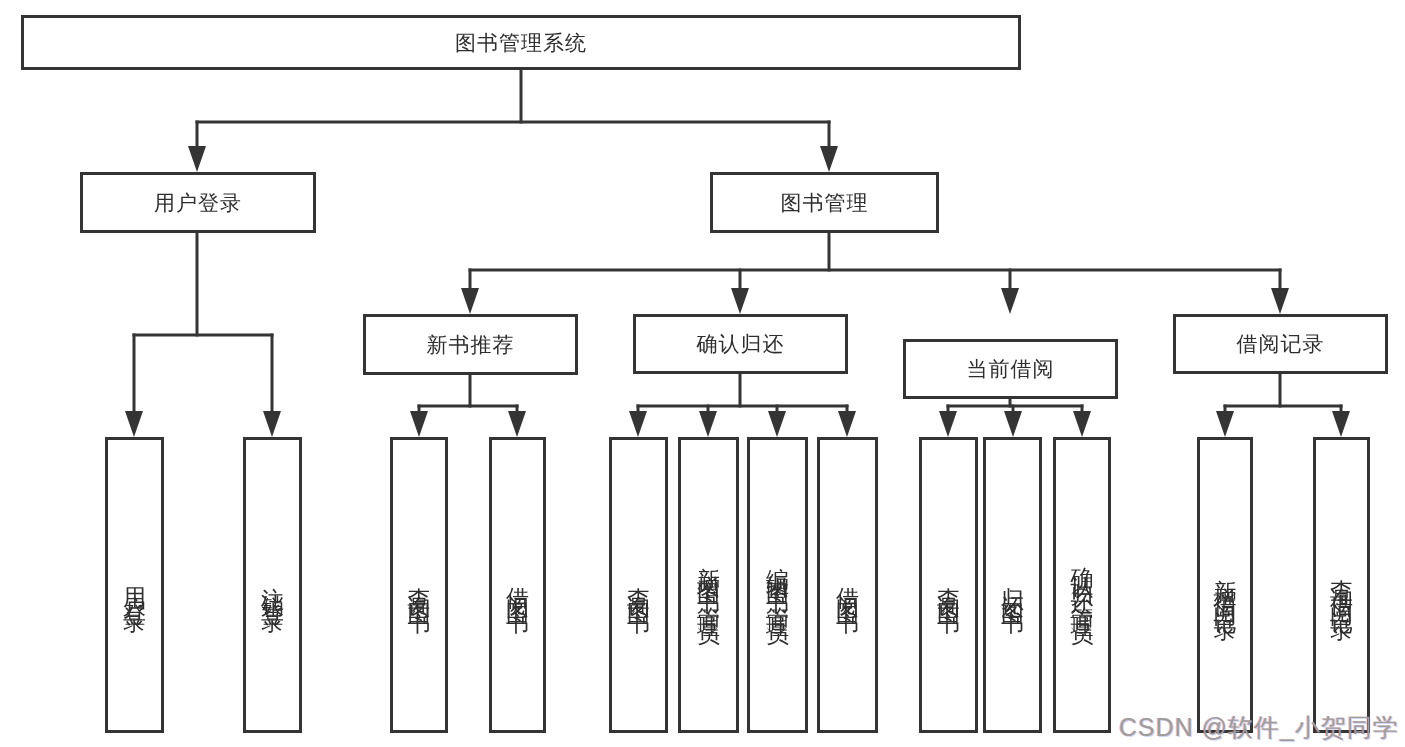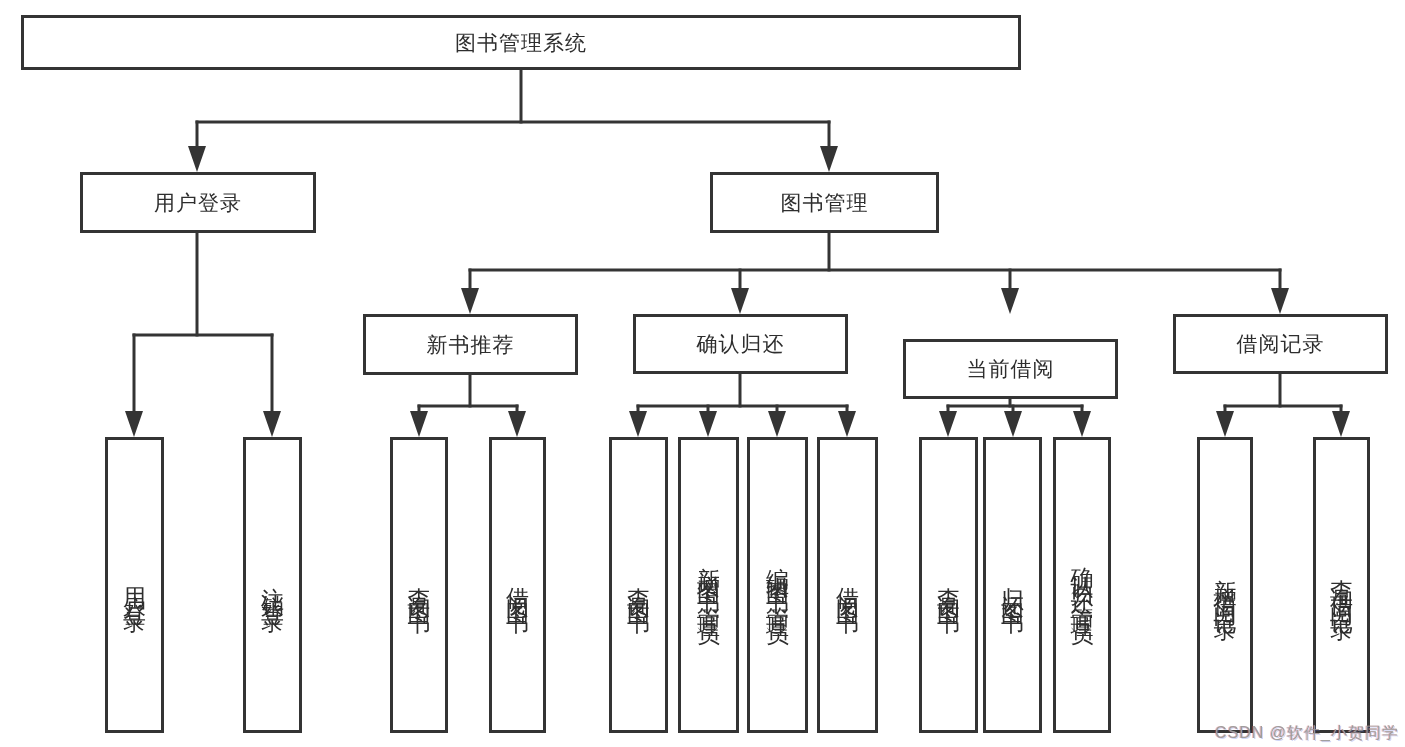--- a/index.html
+++ b/index.html
@@ -48,21 +48,21 @@
     font-size: 23px;
     letter-spacing: 8px;
     line-height: 1;
     color: #2e2e2e;
     white-space: nowrap;
   }
   #watermark {
     position: absolute;
     right: 6px;
     bottom: 3px;
-    font-size: 16px;
+    font-size: 25px;
     color: #9d9d9d;
     letter-spacing: 1px;
     text-shadow: -1px 0 rgba(222, 90, 90, 0.40), 1px 1px rgba(100, 120, 230, 0.30);
   }
 </style>
 </head>
 <body>
 
 <div id="stage">
 

